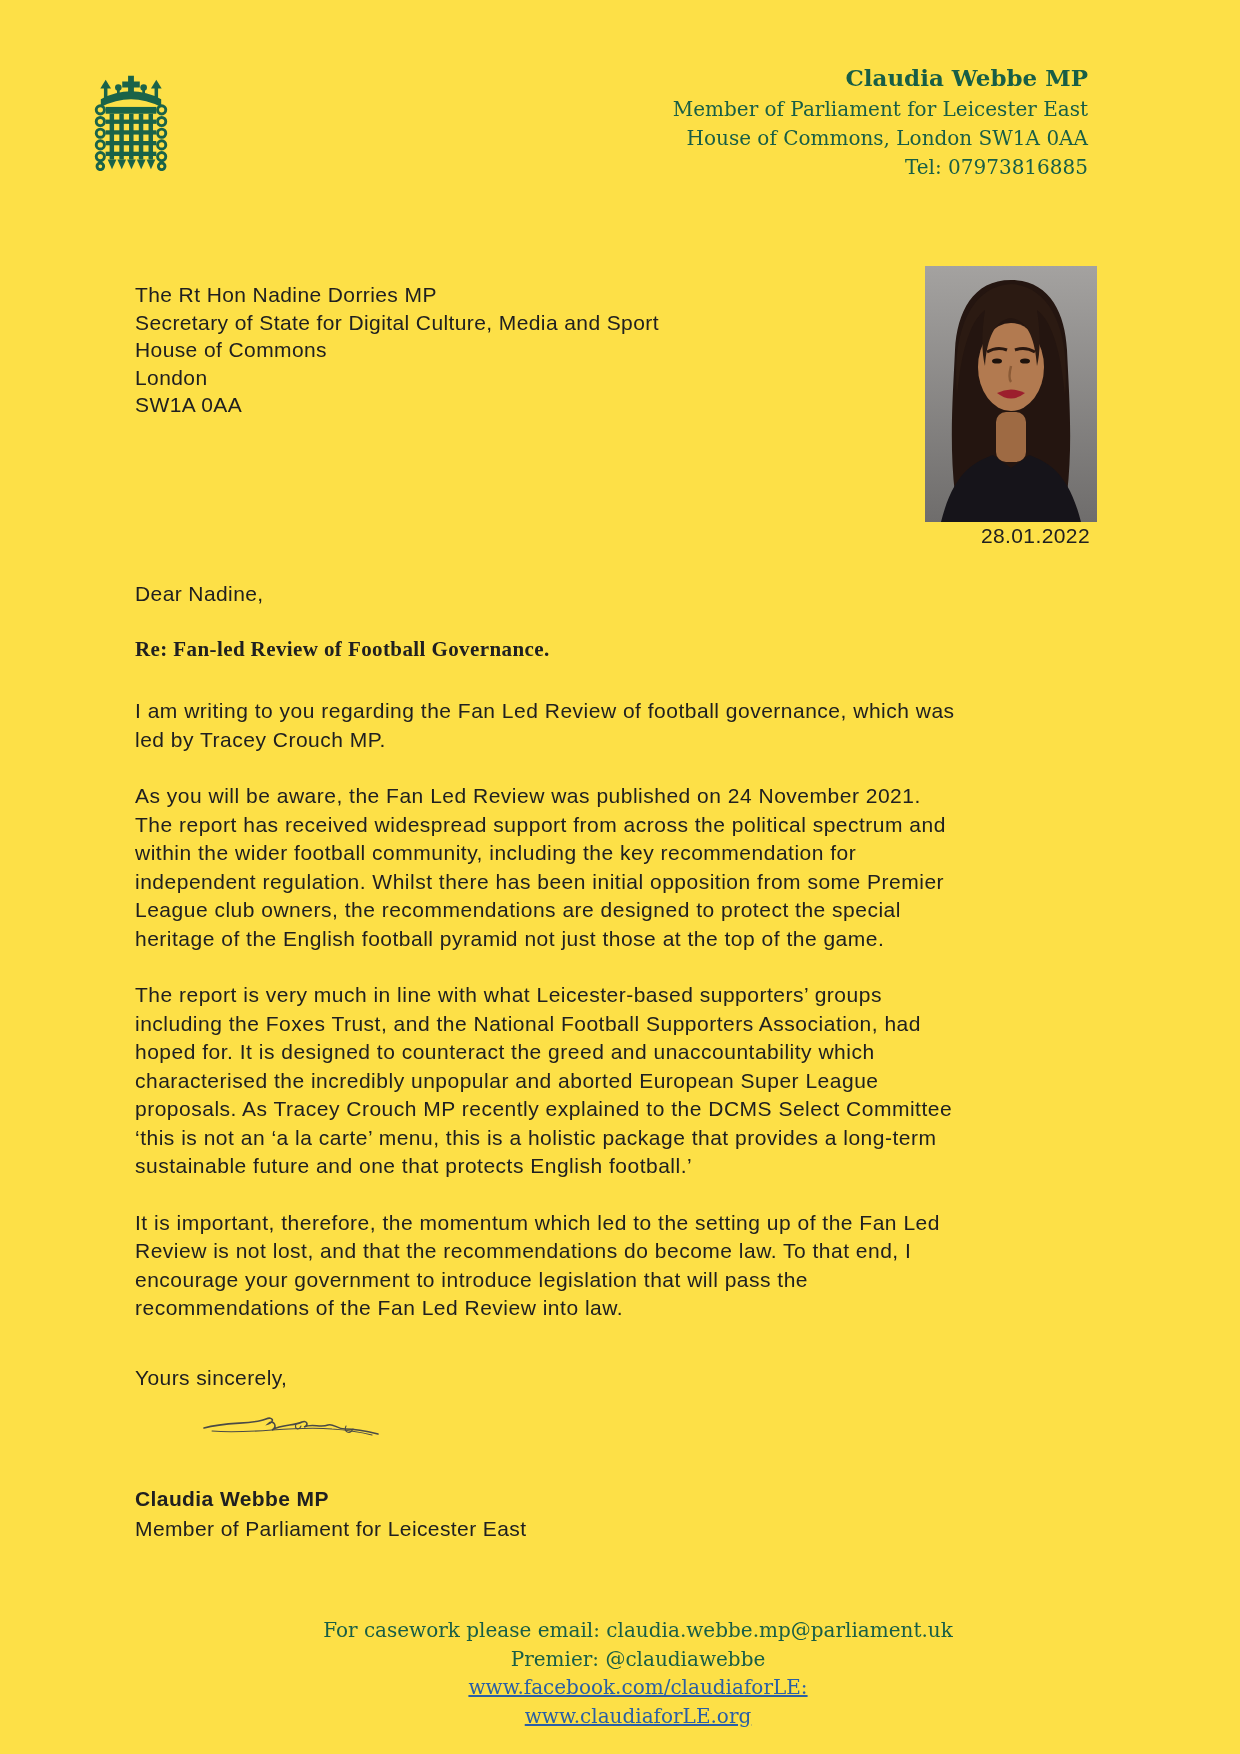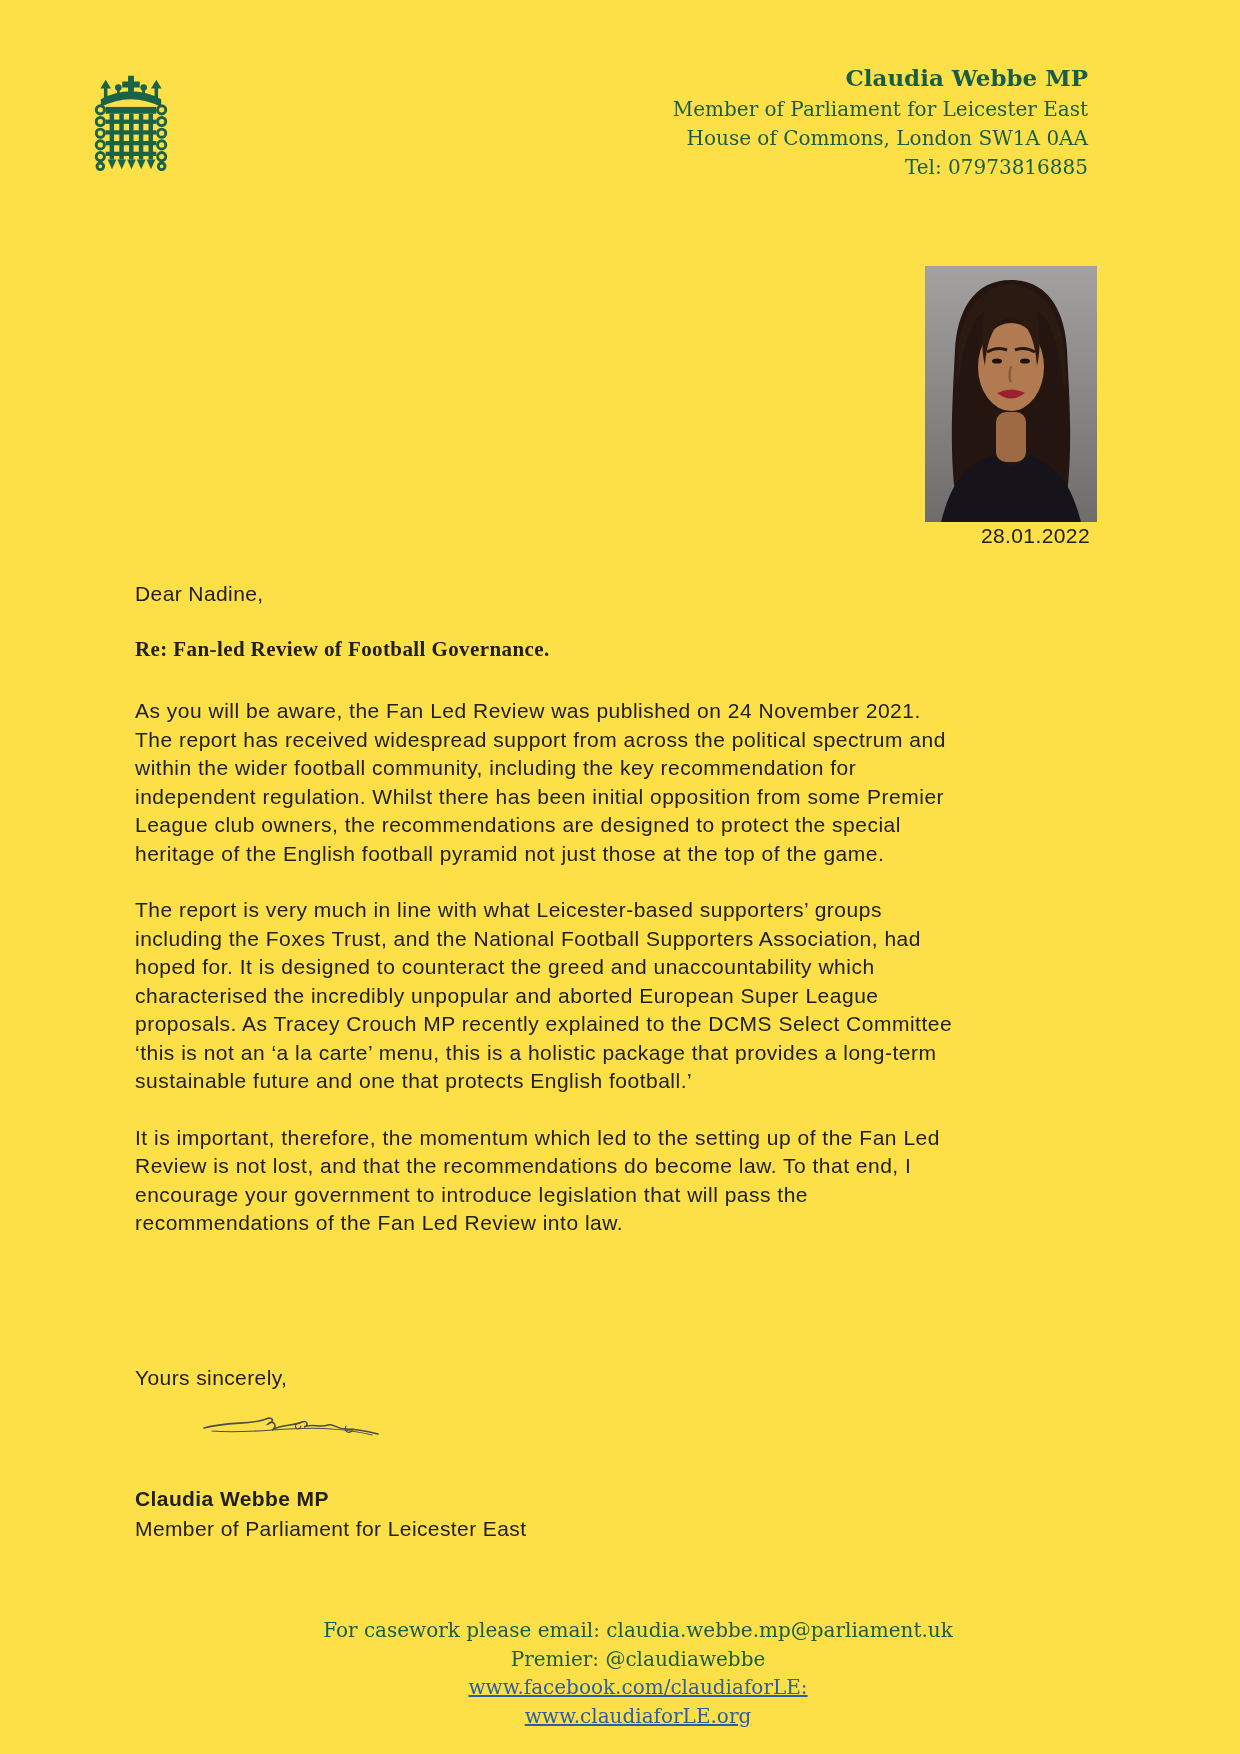--- a/index.html
+++ b/index.html
@@ -97,20 +97,25 @@
     </svg>
   </div>
 
   <div class="abs header">
     <div class="header-name">Claudia Webbe MP</div>
     <div class="header-line">Member of Parliament for Leicester East</div>
     <div class="header-line">House of Commons, London SW1A 0AA</div>
     <div class="header-line">Tel: 07973816885</div>
   </div>
 
+  <div class="abs recipient">The Rt Hon Nadine Dorries MP
+Secretary of State for Digital Culture, Media and Sport
+House of Commons
+London
+SW1A 0AA</div>
 
   <div class="abs photo">
     <svg viewBox="0 0 172 256" width="172" height="256" aria-hidden="true">
       <defs>
         <linearGradient id="pg" x1="0" y1="0" x2="0" y2="1">
           <stop offset="0" stop-color="#a4a2a0"></stop>
           <stop offset="1" stop-color="#6f6d6c"></stop>
         </linearGradient>
       </defs>
       <rect width="172" height="256" fill="url(#pg)"></rect>
@@ -136,20 +141,22 @@
       <path d="M32 130 C26 62 48 20 86 18 C124 20 146 62 140 130 C136 88 128 56 112 44 C116 70 115 88 112 100 C110 72 102 54 86 52 C70 54 62 72 60 100 C57 88 56 70 60 44 C44 56 36 88 32 130 Z" fill="#2B1A12"></path>
     </svg>
   </div>
 
   <div class="abs date">28.01.2022</div>
 
   <div class="abs salutation">Dear Nadine,</div>
   <div class="abs subject">Re: Fan-led Review of Football Governance.</div>
 
   <div class="abs body-text">
+    <p>I am writing to you regarding the Fan Led Review of football governance, which was
+led by Tracey Crouch MP.</p>
     <p>As you will be aware, the Fan Led Review was published on 24 November 2021.
 The report has received widespread support from across the political spectrum and
 within the wider football community, including the key recommendation for
 independent regulation. Whilst there has been initial opposition from some Premier
 League club owners, the recommendations are designed to protect the special
 heritage of the English football pyramid not just those at the top of the game.</p>
     <p>The report is very much in line with what Leicester-based supporters’ groups
 including the Foxes Trust, and the National Football Supporters Association, had
 hoped for. It is designed to counteract the greed and unaccountability which
 characterised the incredibly unpopular and aborted European Super League

